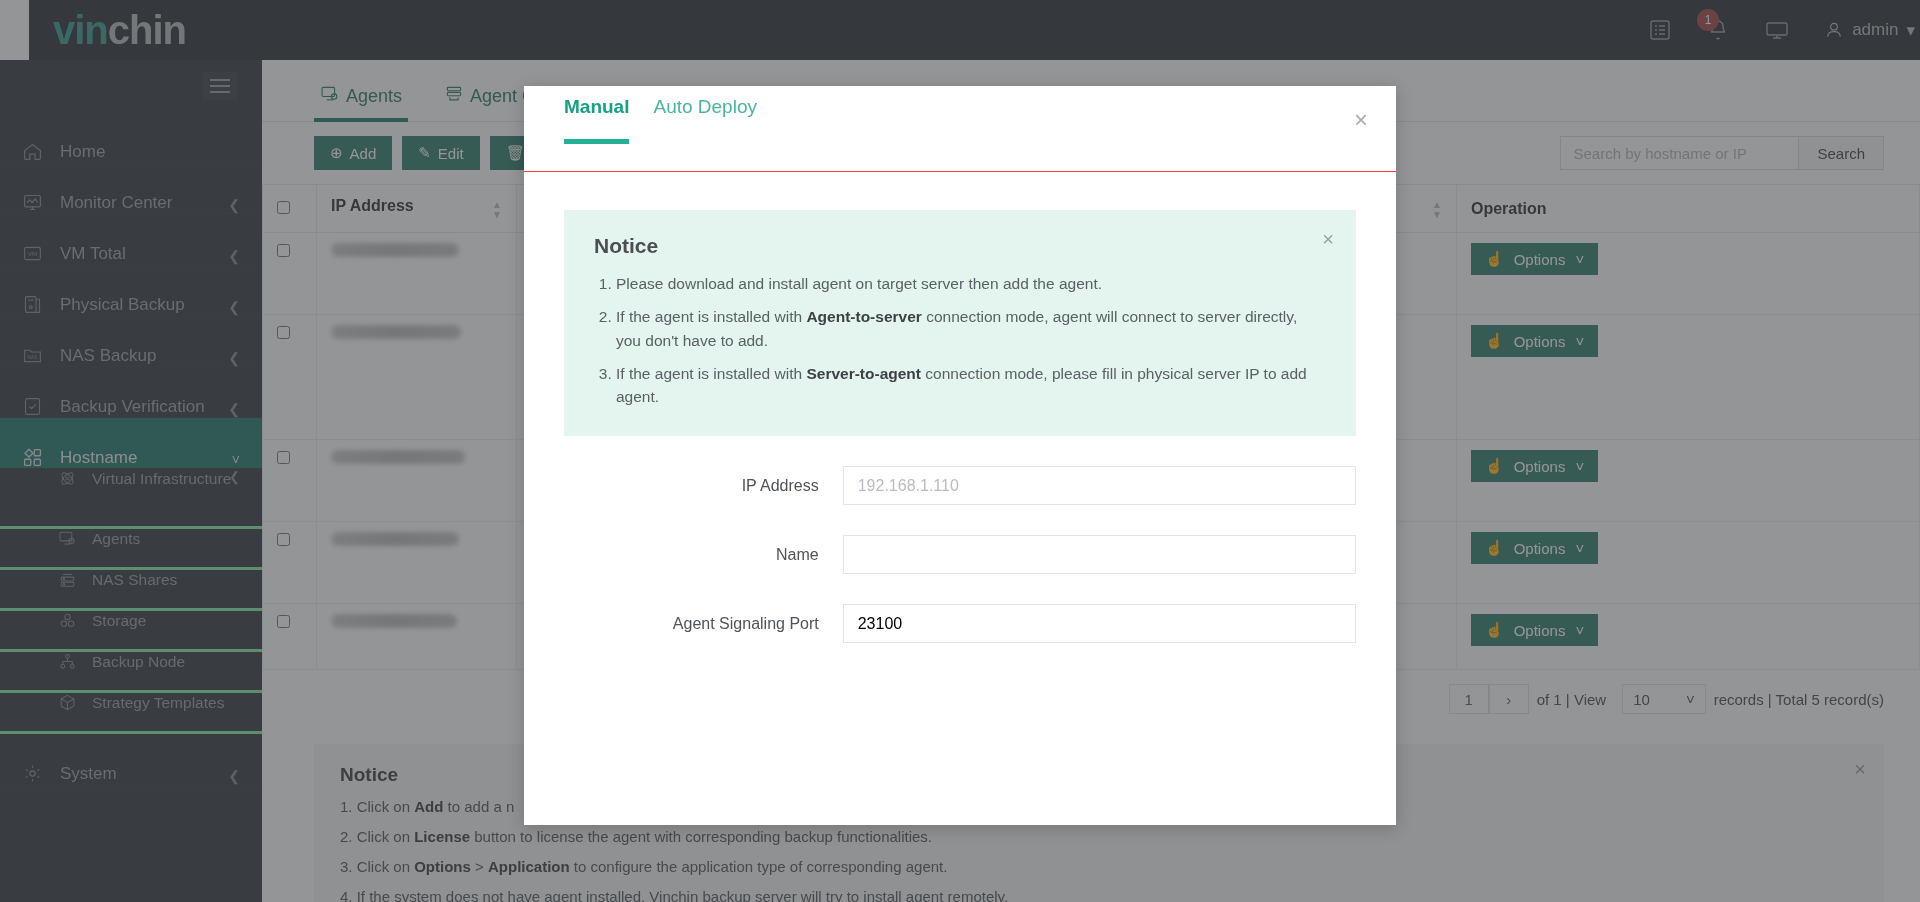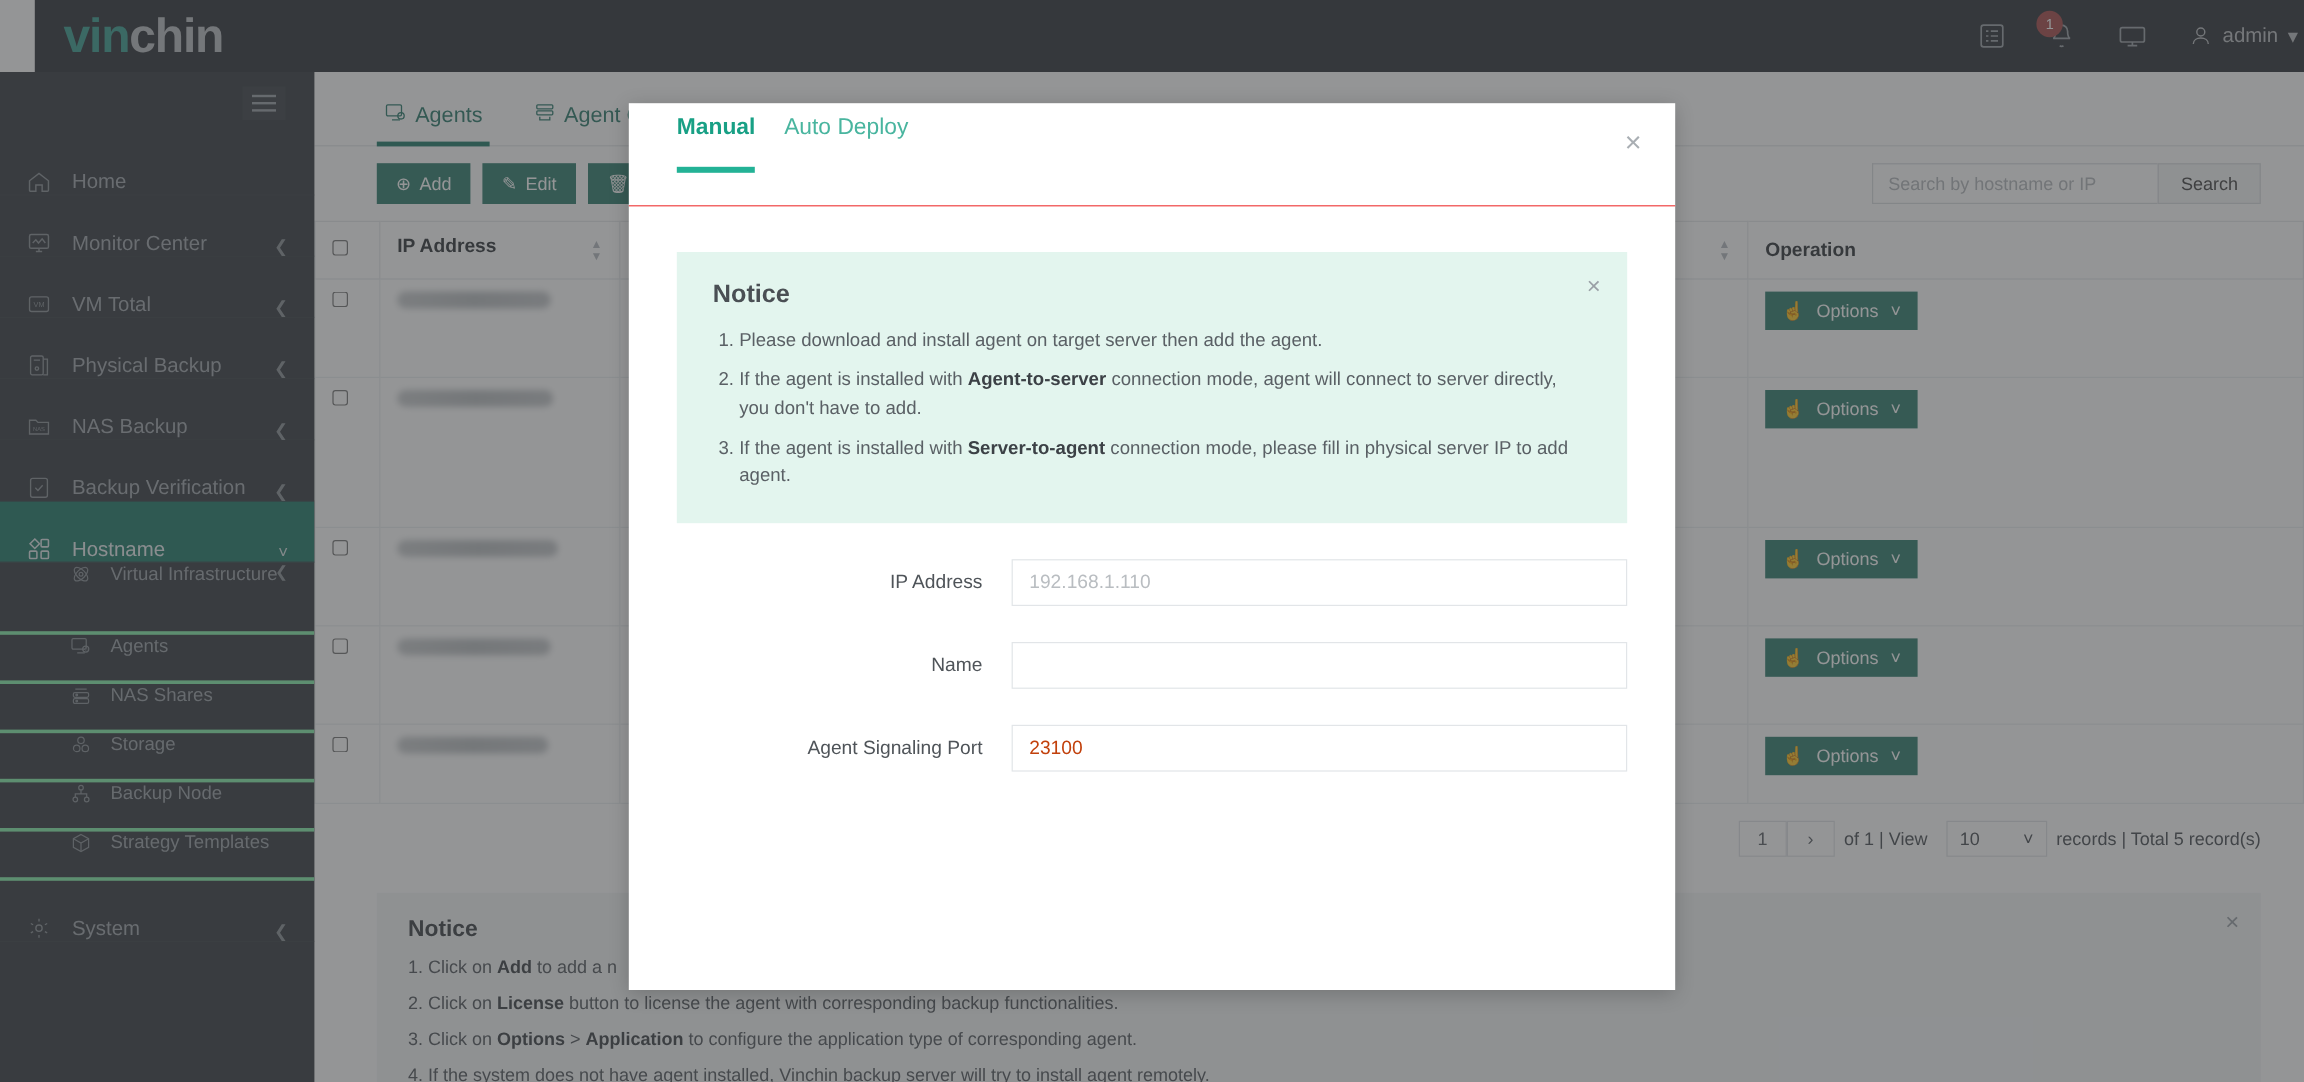--- a/index.html
+++ b/index.html
@@ -138,21 +138,21 @@
   .notice-box { background:#e3f5ee; padding: 24px 30px 28px 30px; position:relative; }
   .notice-box h3 { font-size: 21px; color:#4a4f54; font-weight:700; margin-bottom: 14px; }
   .notice-box ol { margin-left: 22px; }
   .notice-box li { font-size: 15.5px; color:#5a6065; line-height:1.5; margin-bottom: 10px; }
   .notice-box li:last-child { margin-bottom:0; }
   .nb-close { position:absolute; right:22px; top:18px; color:#9aa0a6; font-size:20px; cursor:pointer; }
   .form-row { display:flex; align-items:center; margin-top: 30px; }
   .form-row .flabel { width: 287px; text-align:right; padding-right: 24px; font-size:16px; color:#4f5459; }
   .form-row input {
     width: 529px; height: 39px; border:1px solid #e2e5e8; padding: 0 14px;
-    font-size: 16px; color:#c2410c; background:#fff; font-family:"Liberation Sans", sans-serif; outline:none;
+    font-size: 16px; color:#000000; background:#fff; font-family:"Liberation Sans", sans-serif; outline:none;
   }
   .form-row input::placeholder { color:#b9bdc1; }
   .modal-foot { border-top:1px solid #e8eaec; height: 86px; display:flex; align-items:center; justify-content:flex-end; padding-right:40px; gap:14px; }
   .btn-cancel { height:42px; padding:0 30px; background:#fff; border:1px solid #d9dcdf; font-size:17px; color:#3c4146; cursor:pointer; font-family:"Liberation Sans", sans-serif;}
   .btn-ok { height:42px; padding:0 38px; background:#3fb49c; border:none; color:#fff; font-size:17px; cursor:pointer; font-family:"Liberation Sans", sans-serif;}
   .strong { font-weight:700; color:#3c4146; }
 </style>
 </head>
 <body>
 

